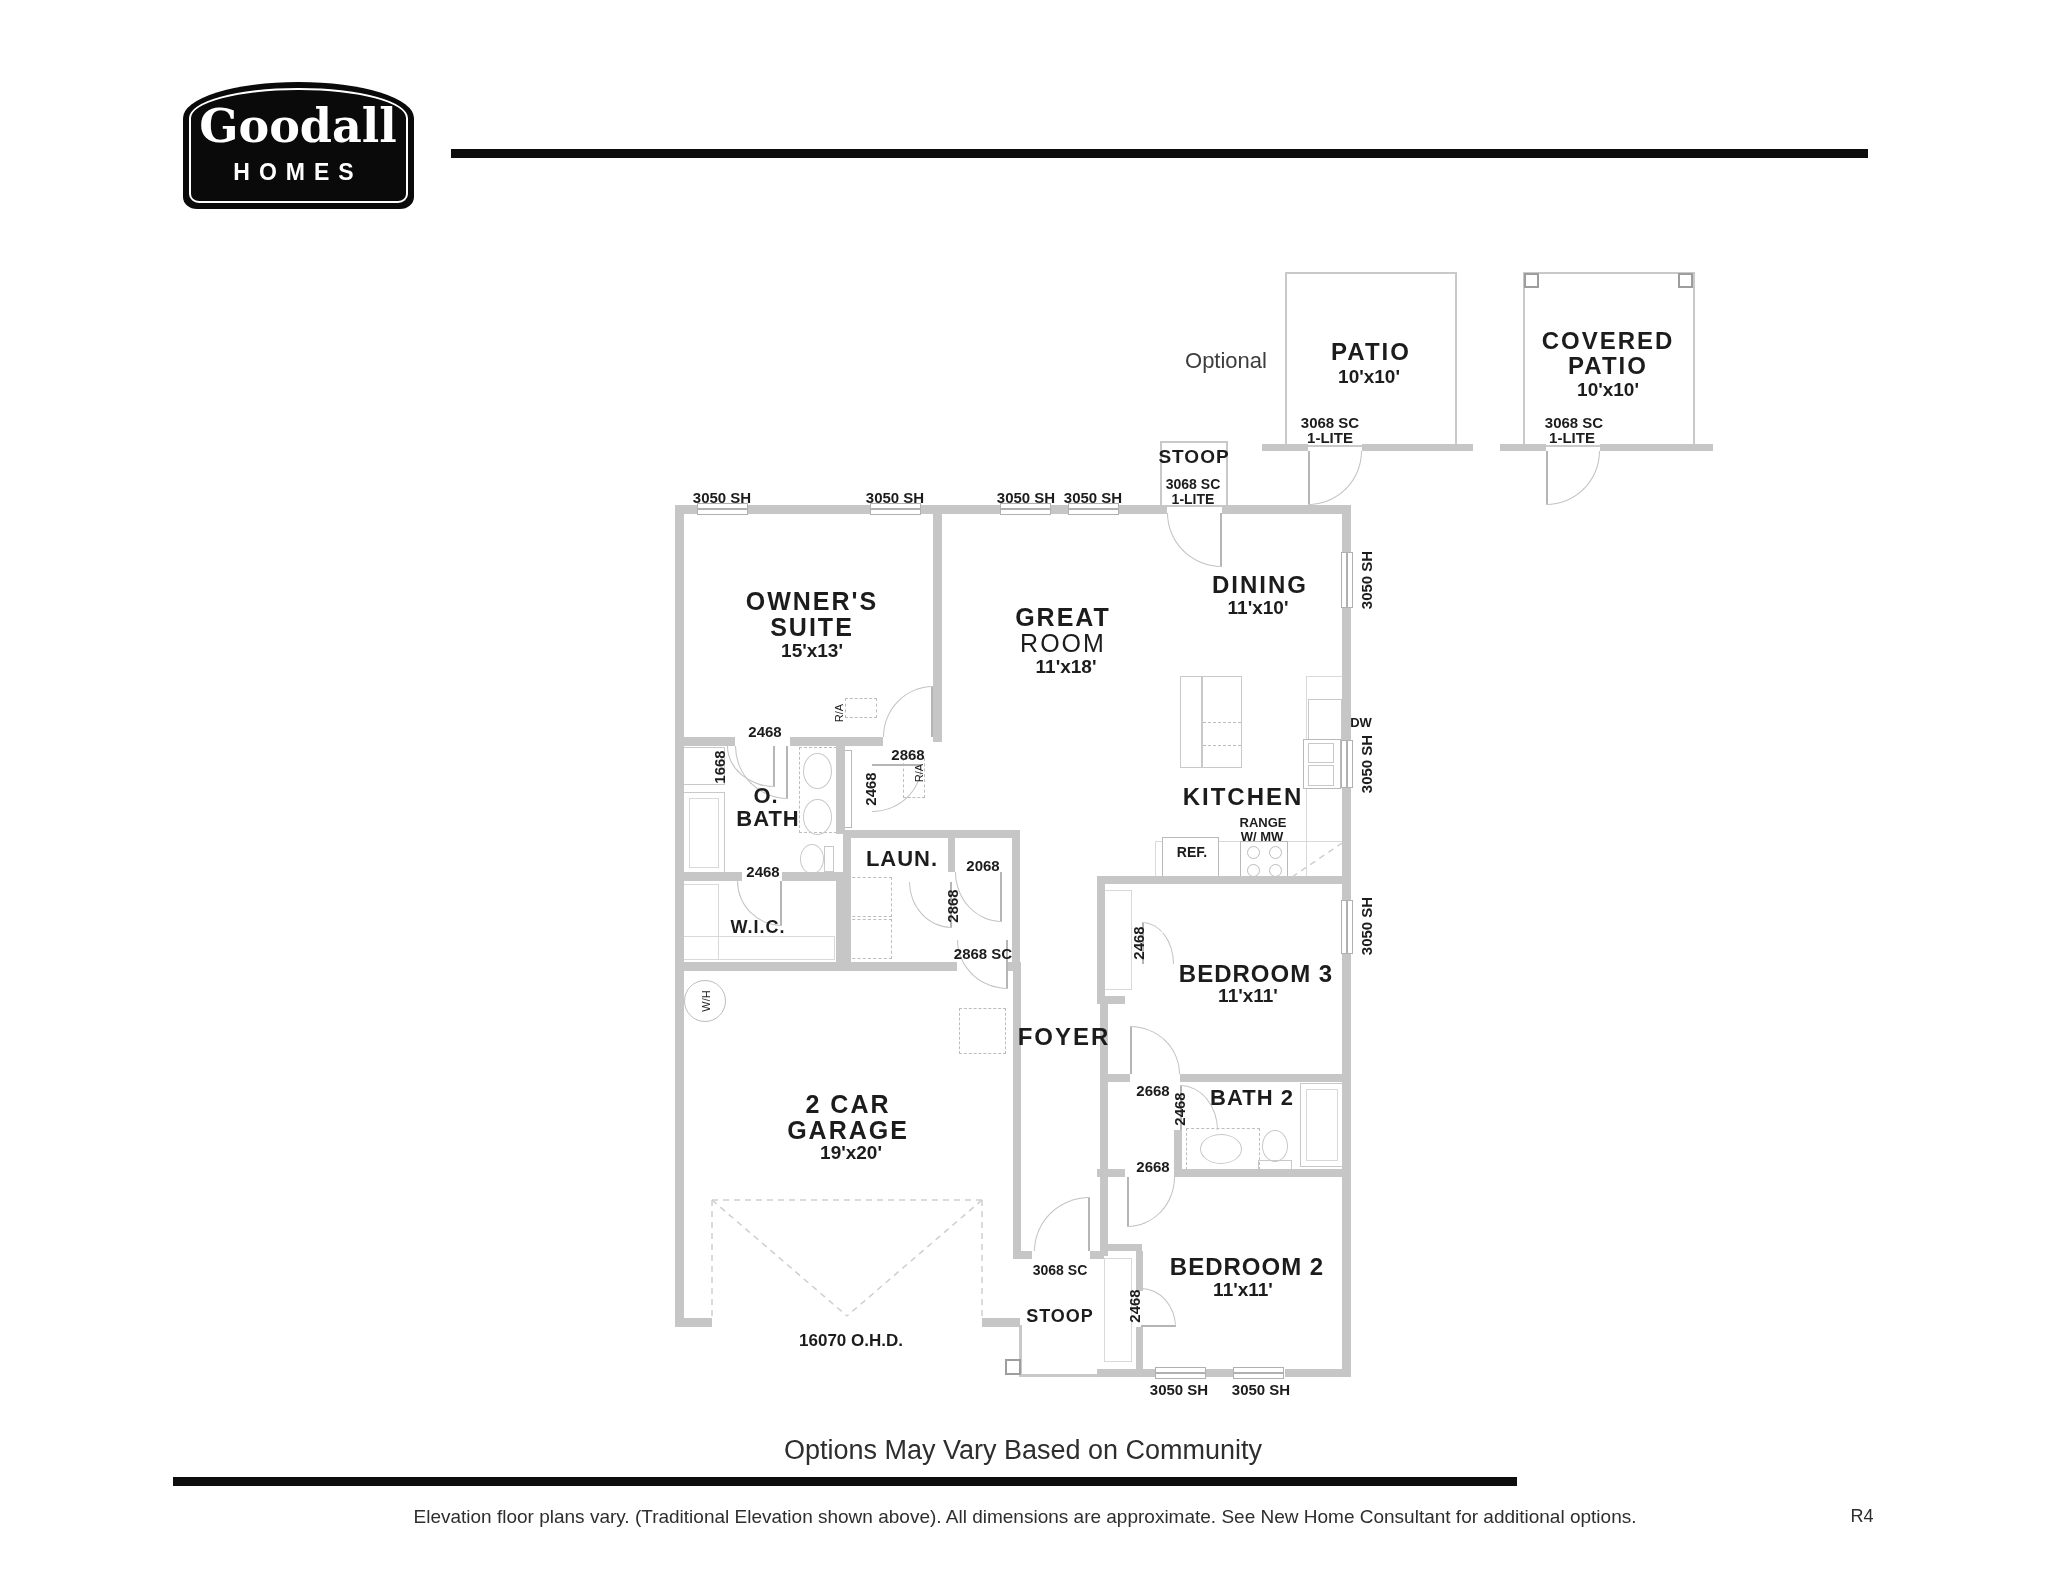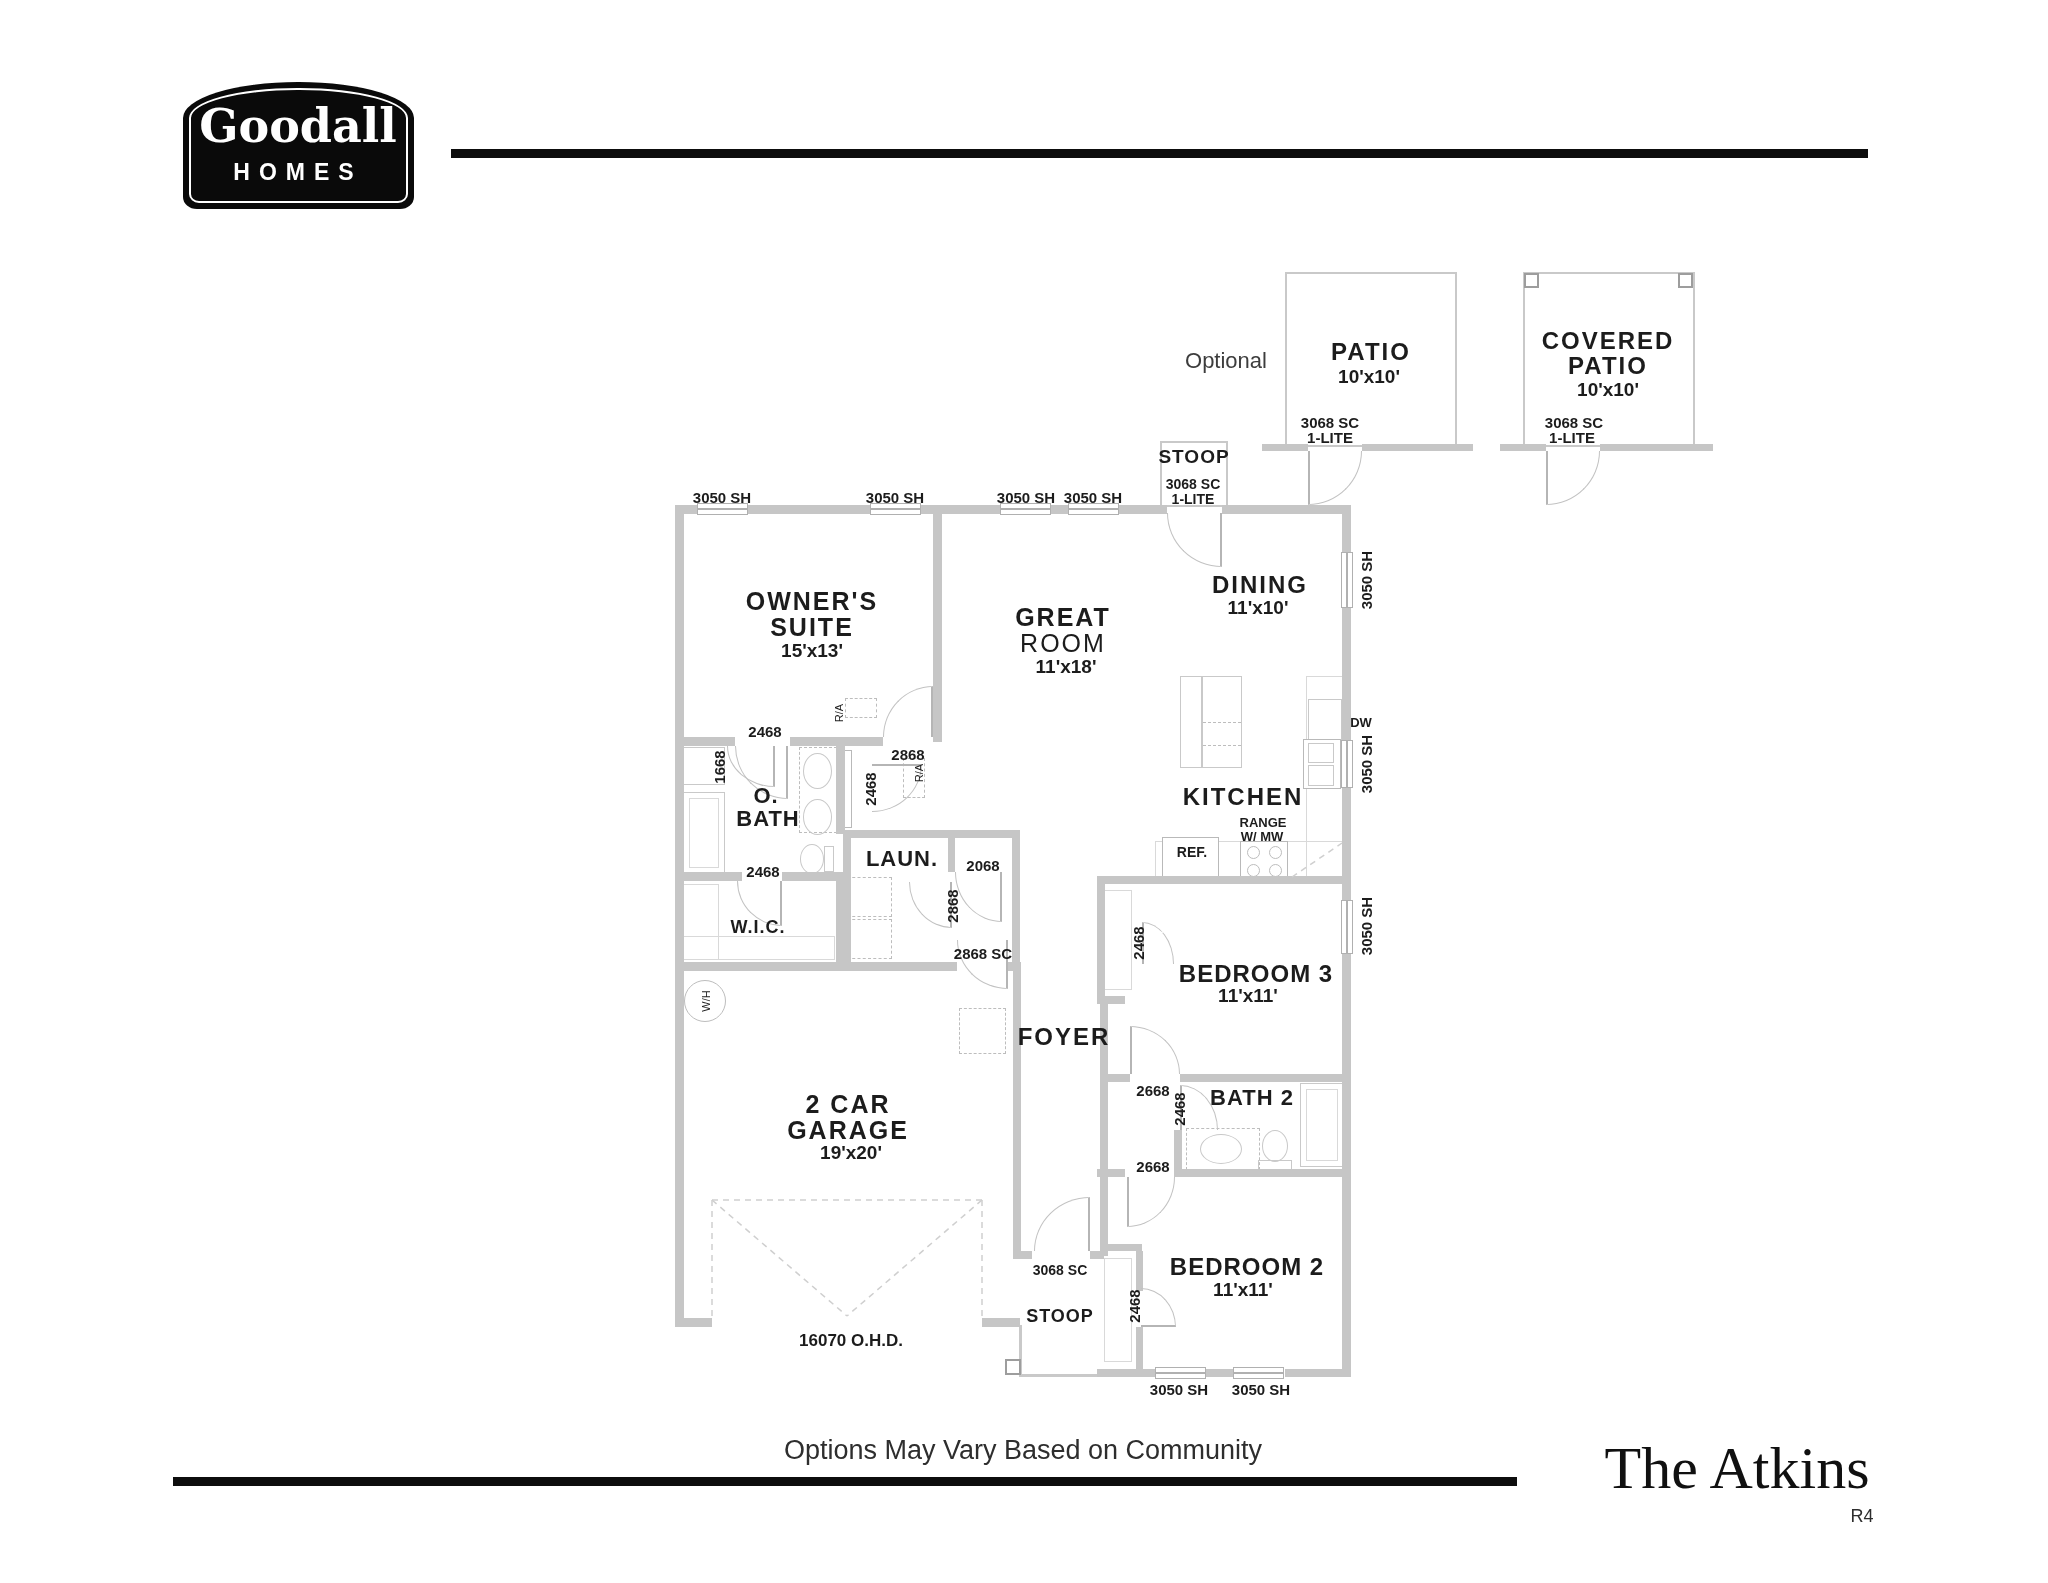--- a/index.html
+++ b/index.html
@@ -225,15 +225,15 @@
     <div class="lbl" style="left: 1179px; top: 1109px; font-size: 15px; font-weight: 700; transform: translate(-50%, -50%) rotate(-90deg);">2468</div>
     <div class="lbl" style="left: 1153px; top: 1166px; font-size: 15px; font-weight: 700;">2668</div>
     <div class="lbl" style="left: 1134px; top: 1306px; font-size: 15px; font-weight: 700; transform: translate(-50%, -50%) rotate(-90deg);">2468</div>
     <div class="lbl" style="left: 851px; top: 1340px; font-size: 17px; font-weight: 700;">16070 O.H.D.</div>
     <div class="lbl" style="left: 1326px; top: 722px; font-size: 13px; font-weight: 700; margin-left: 35px;">DW</div>
     <div class="lbl" style="left: 1192px; top: 852px; font-size: 14px; font-weight: 700;">REF.</div>
     <div class="lbl" style="left: 1263px; top: 822px; font-size: 13px; font-weight: 700;">RANGE</div>
     <div class="lbl" style="left: 1262px; top: 836px; font-size: 13px; font-weight: 700;">W/ MW</div>
     <div class="lbl" style="left: 706px; top: 1001px; font-size: 11px; font-weight: 400; transform: translate(-50%, -50%) rotate(-90deg);">W/H</div>
     <div class="lbl" style="left: 1023px; top: 1450px; font-size: 27px; font-weight: 400; color: rgb(46, 46, 46);">Options May Vary Based on Community</div>
-    <div class="lbl" style="left: 1737px; top: 1468px; font-size: 60px; font-weight: 400; color: rgb(16, 16, 16); font-family: &quot;Liberation Serif&quot;, serif;">The Atkins</div>
+    <div class="lbl" style="left: 1025px; top: 1516px; font-size: 19px; font-weight: 400; color: rgb(46, 46, 46);">Elevation floor plans vary. (Traditional Elevation shown above). All dimensions are approximate. See New Home Consultant for additional options.</div>
     <div class="lbl" style="left: 1862px; top: 1516px; font-size: 18px; font-weight: 400; color: rgb(46, 46, 46);">R4</div>
   </div>
 
 </body></html>

